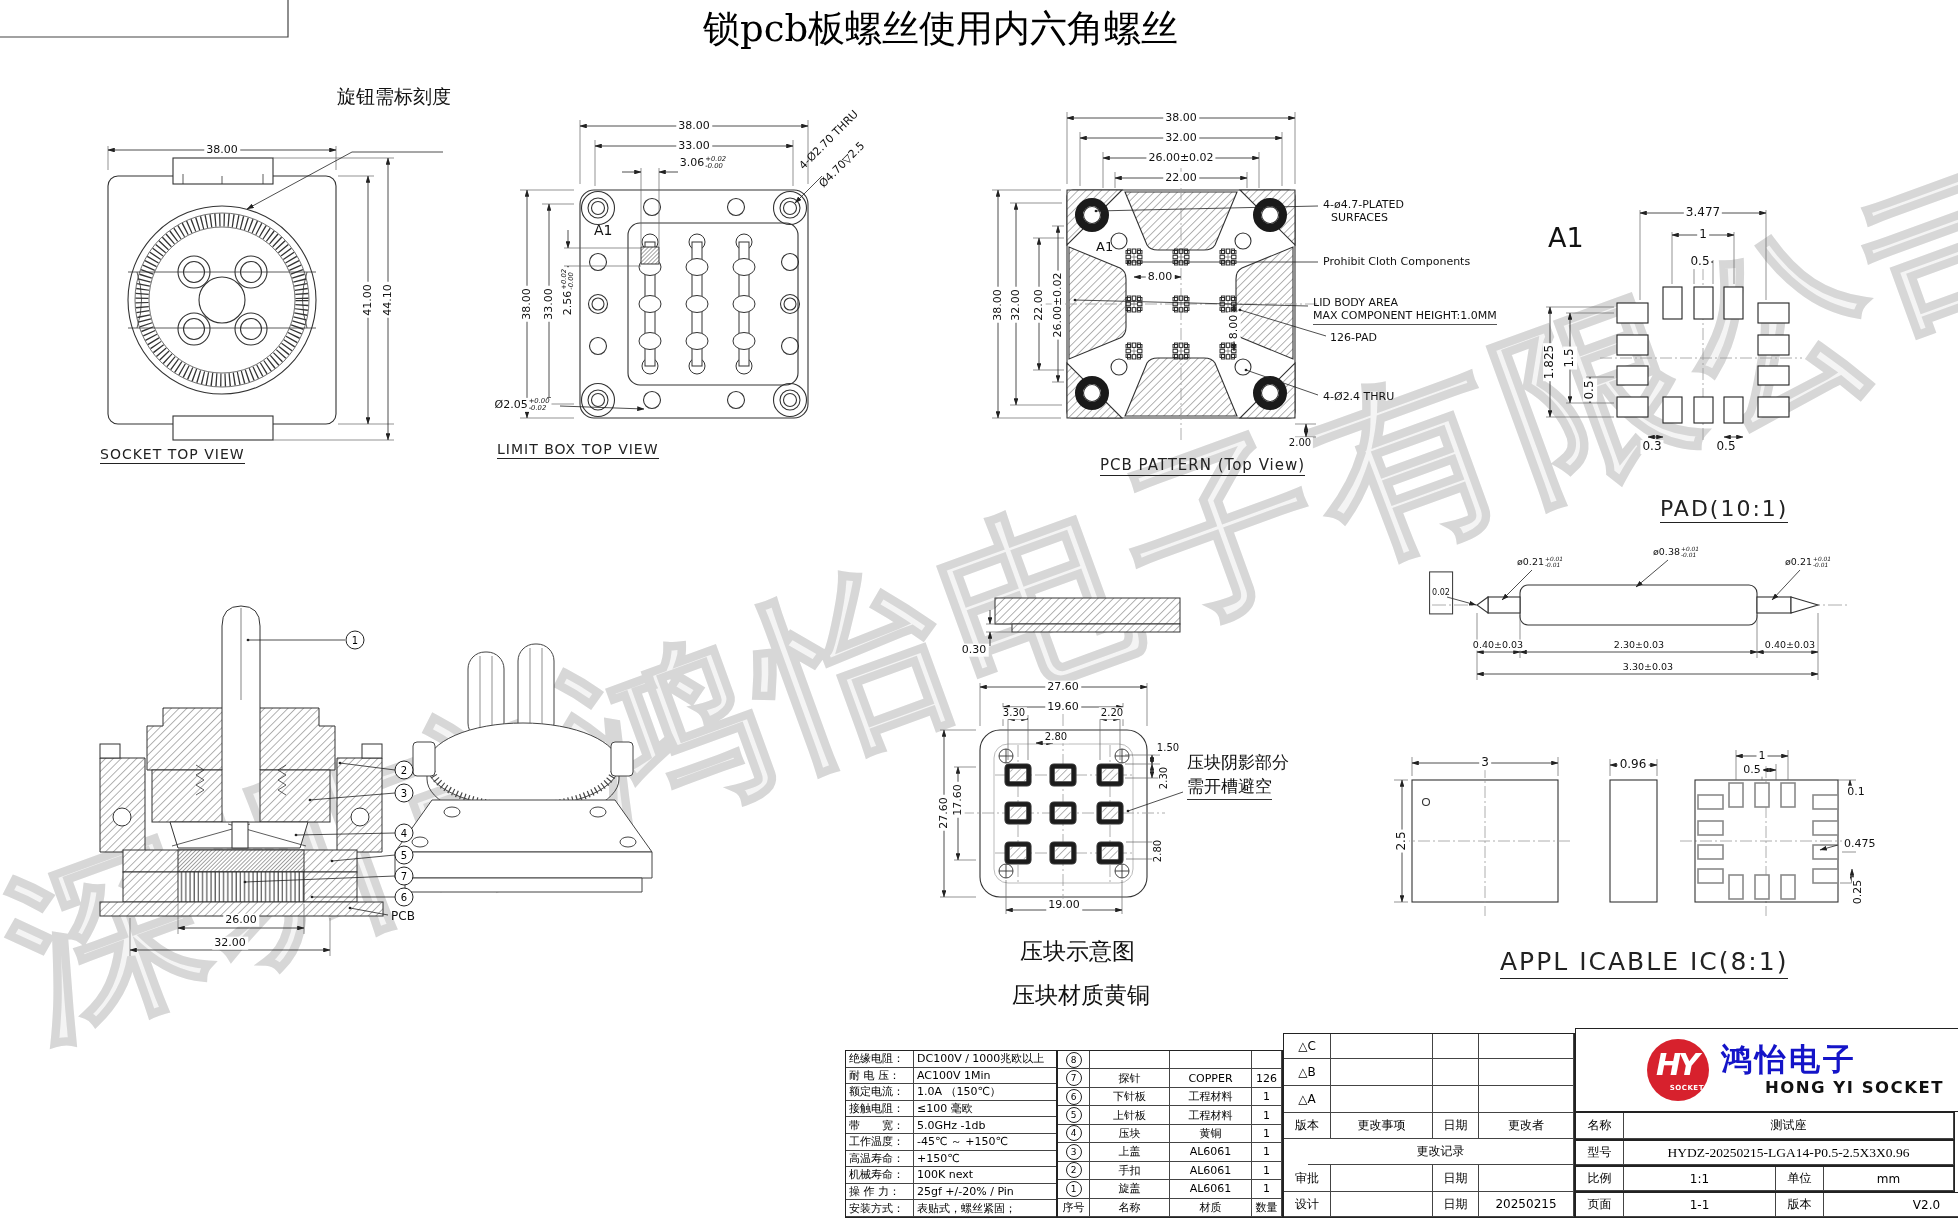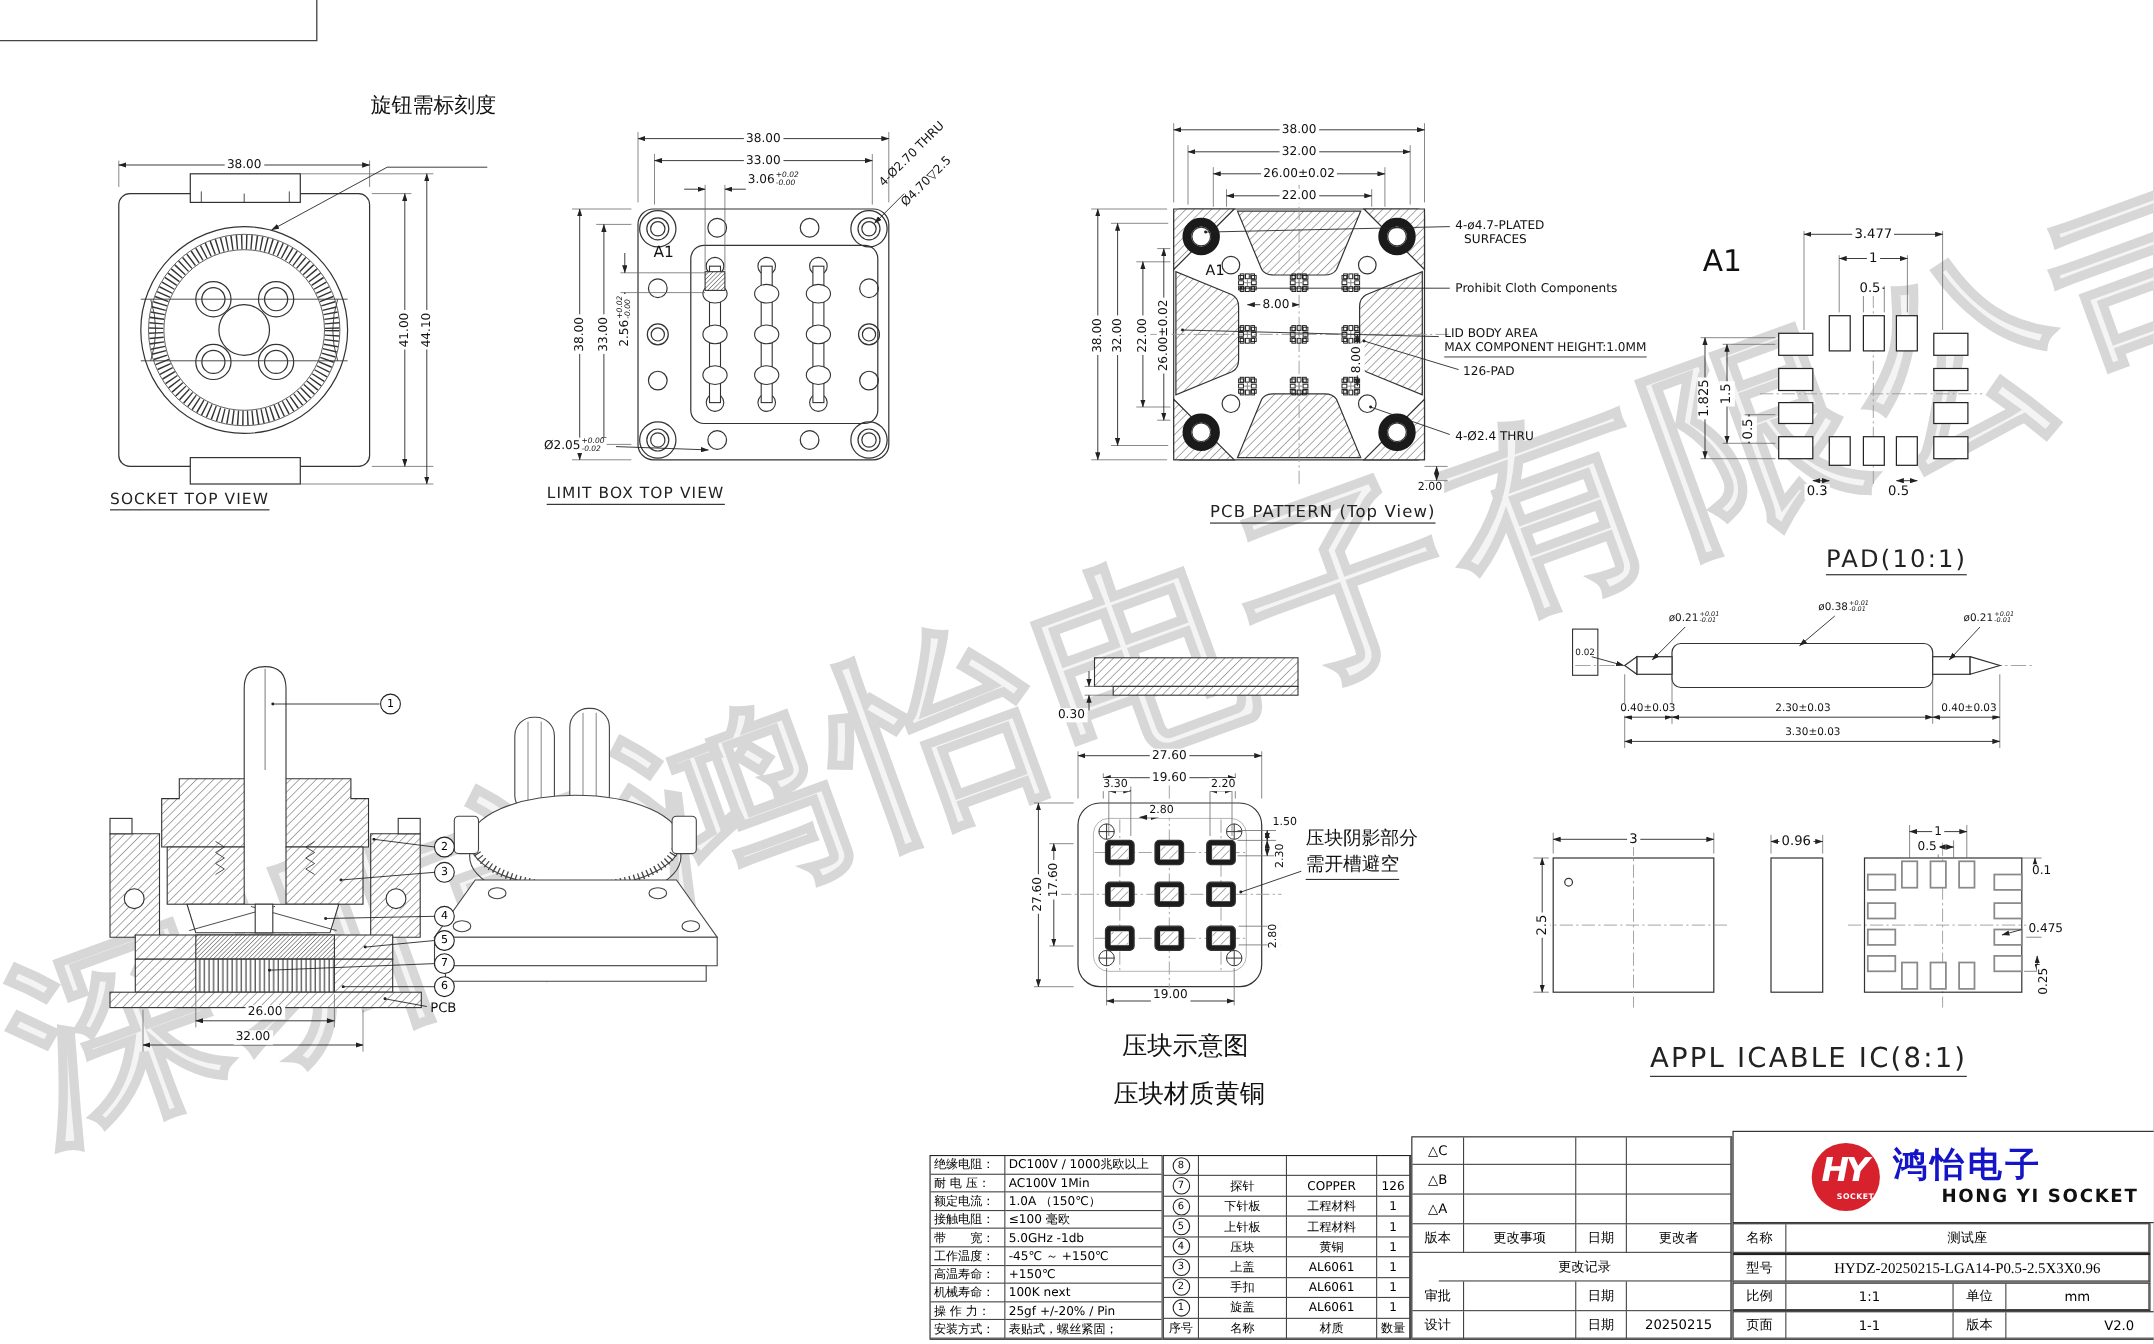--- a/index.html
+++ b/index.html
@@ -502,20 +502,21 @@
         <line x1="1610" y1="765" x2="1657" y2="765" marker-start="url(#aw)" marker-end="url(#aw)"></line>
         <line x1="1736" y1="756" x2="1788" y2="756" marker-start="url(#aw)" marker-end="url(#aw)"></line>
         <line x1="1762" y1="770" x2="1776" y2="770" marker-start="url(#aw)" marker-end="url(#aw)"></line>
         <line x1="1850" y1="780" x2="1850" y2="794" marker-start="url(#aw)"></line>
         <path d="M1838,845 L1820,850" marker-end="url(#aw)"></path>
         <line x1="1852" y1="869" x2="1852" y2="883" marker-start="url(#aw)" marker-end="url(#aw)"></line>
       </g>
     </g>
   </svg>
 
+  <div class="t ttl">锁pcb板螺丝使用内六角螺丝</div>
 
   <span class="t c dim" style="left:222px;top:150px">38.00</span>
   <span class="t cv dim" style="left:368px;top:300px">41.00</span>
   <span class="t cv dim" style="left:388px;top:300px">44.10</span>
   <span class="t c" style="left:394px;top:97px;font-size:19px">旋钮需标刻度</span>
   <span class="t vlabel" style="left:100px;top:446px">SOCKET TOP VIEW</span>
 
   <span class="t c dim" style="left:694px;top:126px">38.00</span>
   <span class="t c dim" style="left:694px;top:146px">33.00</span>
   <span class="t cv dim" style="left:527px;top:304px">38.00</span>

